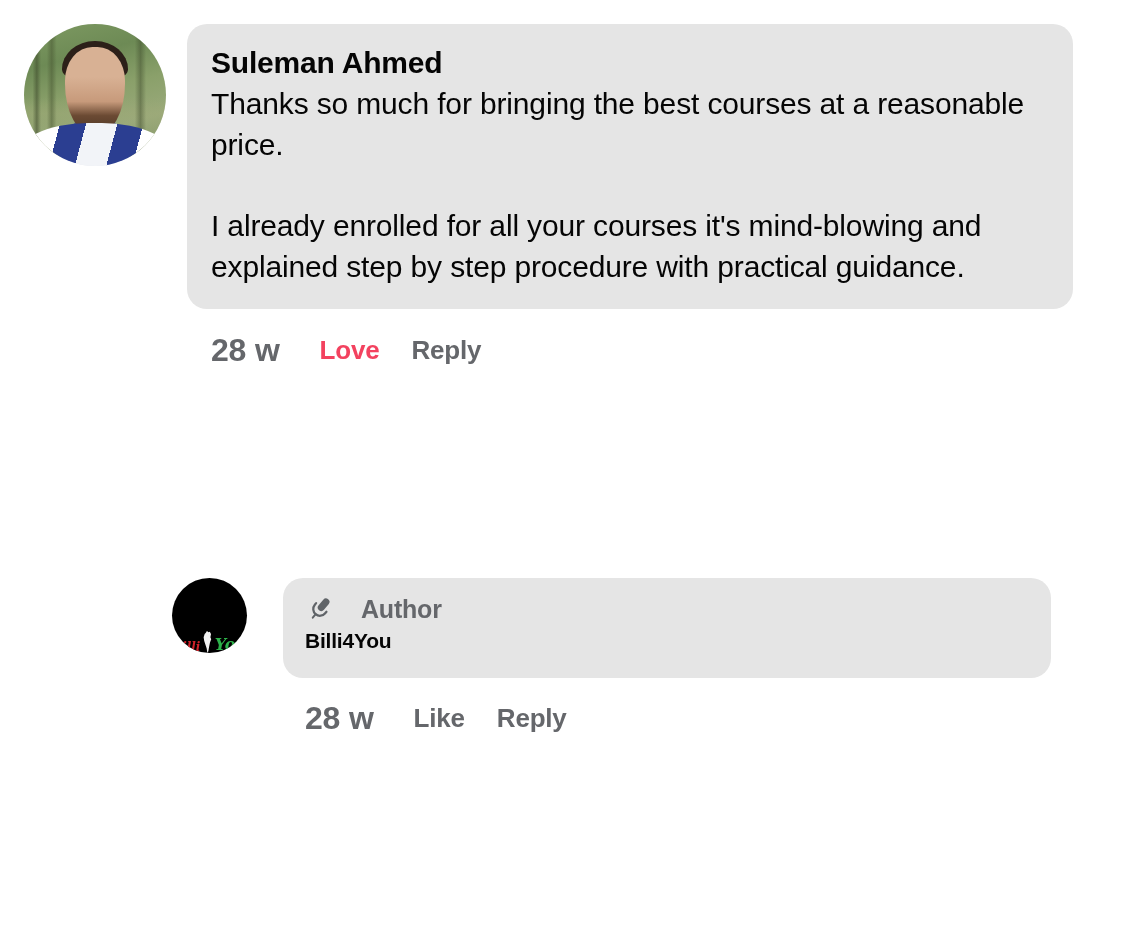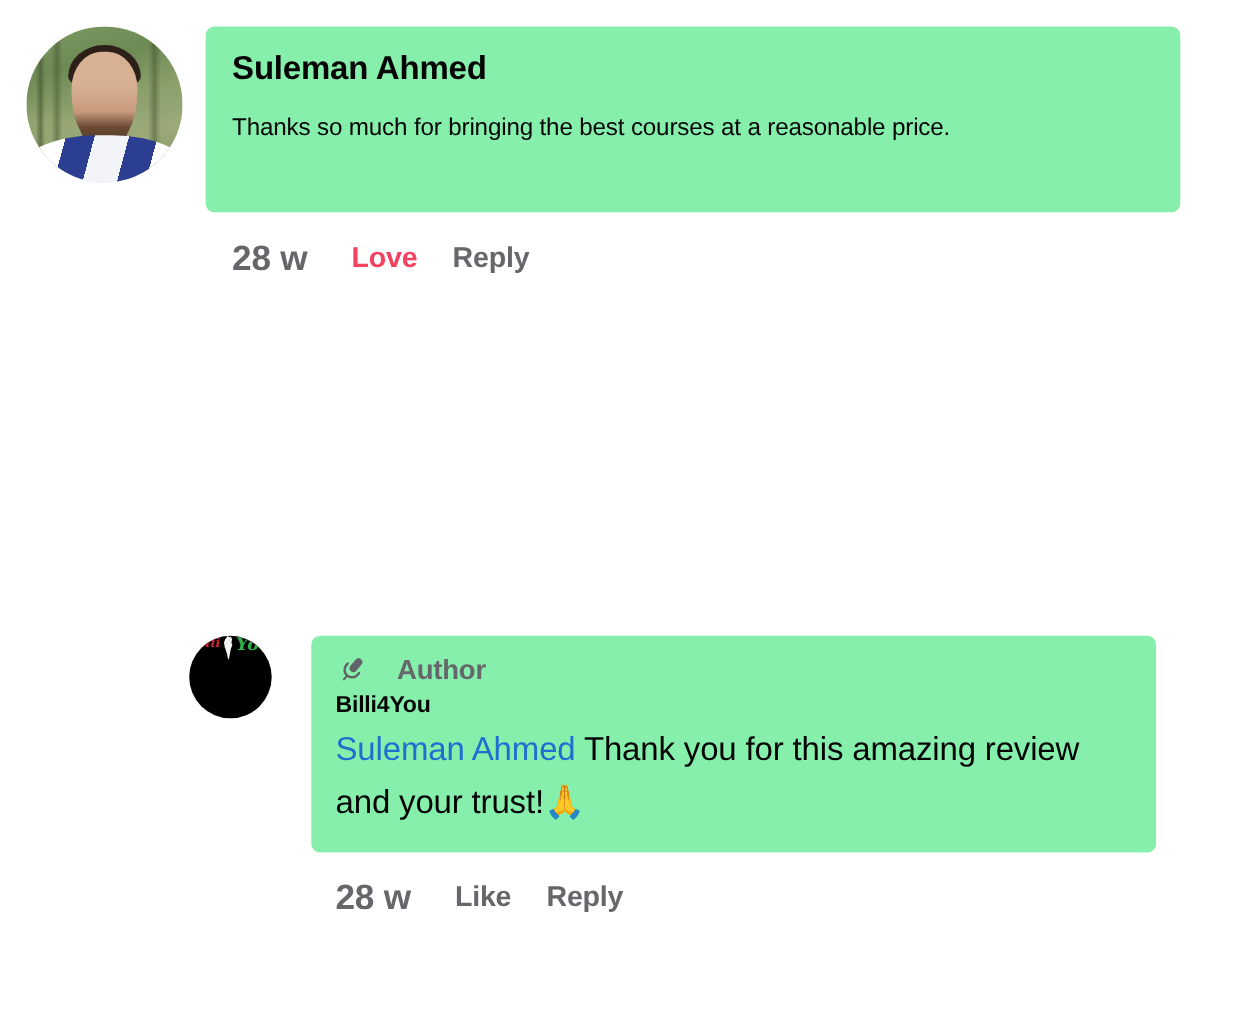--- a/index.html
+++ b/index.html
@@ -89,21 +89,21 @@
     background: #000000;
     display: flex;
     align-items: center;
     justify-content: center;
   }
   .logo-av .logo-wrap {
     position: relative;
     width: 100%;
     height: 100%;
     display: flex;
-    align-items: flex-start;
+    align-items: flex-end;
     justify-content: center;
     gap: 1px;
   }
   .logo-billi {
     font-family: "DejaVu Serif", serif;
     font-style: italic;
     font-weight: bold;
     font-size: 12px;
     color: #d0222a;
     line-height: 1;
@@ -124,22 +124,22 @@
     color: #2db34a;
     line-height: 1;
   }
 
   
   .comment-body { flex: 1 1 auto; min-width: 0; }
   .comment-top .comment-body    { margin-left: 21px; }
   .comment-reply .comment-body  { margin-left: 36px; }
 
   .bubble {
-    background: #86efac;
-    border-radius: 8px;
+    background: #e5e5e5;
+    border-radius: 20px;
     display: inline-block;
     max-width: 100%;
     box-sizing: border-box;
   }
   .bubble-top {
     padding: 19px 24px 22px 24px;
     width: 886px;
   }
   .bubble-reply {
     padding: 16px 24px 20px 22px;
@@ -147,27 +147,26 @@
   }
 
   .author-name {
     font-size: 30px;
     font-weight: bold;
     color: #050505;
     line-height: 1.32;
     letter-spacing: -.2px;
   }
   .comment-text {
-    font-size: 22px;
+    font-size: 30px;
     font-weight: normal;
     color: #050505;
     line-height: 1.37;
     letter-spacing: -.15px;
     white-space: pre-wrap;
-    margin-top: 18px;
   }
   .blank-line { height: 40px; }
 
   
   .author-badge {
     display: flex;
     align-items: center;
     gap: 26px;
     margin-bottom: 2px;
   }
@@ -238,20 +237,21 @@
       <div class="photo-hair"></div>
       <div class="photo-face"></div>
     </div>
 
     <div class="comment-body">
 
       <div class="bubble bubble-top">
         <div class="author-name">Suleman Ahmed</div>
         <div class="comment-text">Thanks so much for bringing the best courses at a reasonable price.</div>
         <div class="blank-line"></div>
+        <div class="comment-text">I already enrolled for all your courses it's mind-blowing and explained step by step procedure with practical guidance.</div>
       </div>
 
       <div class="actions actions-top">
         <span class="age">28 w</span>
         <span class="gap-a"></span>
         <span class="act-link love">Love</span>
         <span class="gap-b"></span>
         <span class="act-link">Reply</span>
 
       </div>
@@ -281,23 +281,20 @@
                 <path d="M6.6 10.4v1.6a5.4 5.4 0 0 0 10.8 0v-1.6" fill="none" stroke="#606468" stroke-width="1.8" stroke-linecap="round"></path>
                 <rect x="11.2" y="16.6" width="1.6" height="5.2" rx=".8" fill="#606468"></rect>
               </g>
             </svg>
           </span>
           <span class="author-badge-label">Author</span>
         </div>
 
         <div class="reply-author-name">Billi4You</div>
 
-        <div class="reply-text">
-          <span class="mention">Suleman Ahmed</span><span> Thank you for this amazing review and your trust!</span><span class="emoji">🙏</span>
-        </div>
       </div>
 
       <div class="actions actions-reply">
         <span class="age">28 w</span>
         <span class="gap-a"></span>
         <span class="act-link">Like</span>
         <span class="gap-b"></span>
         <span class="act-link">Reply</span>
 
       </div>

